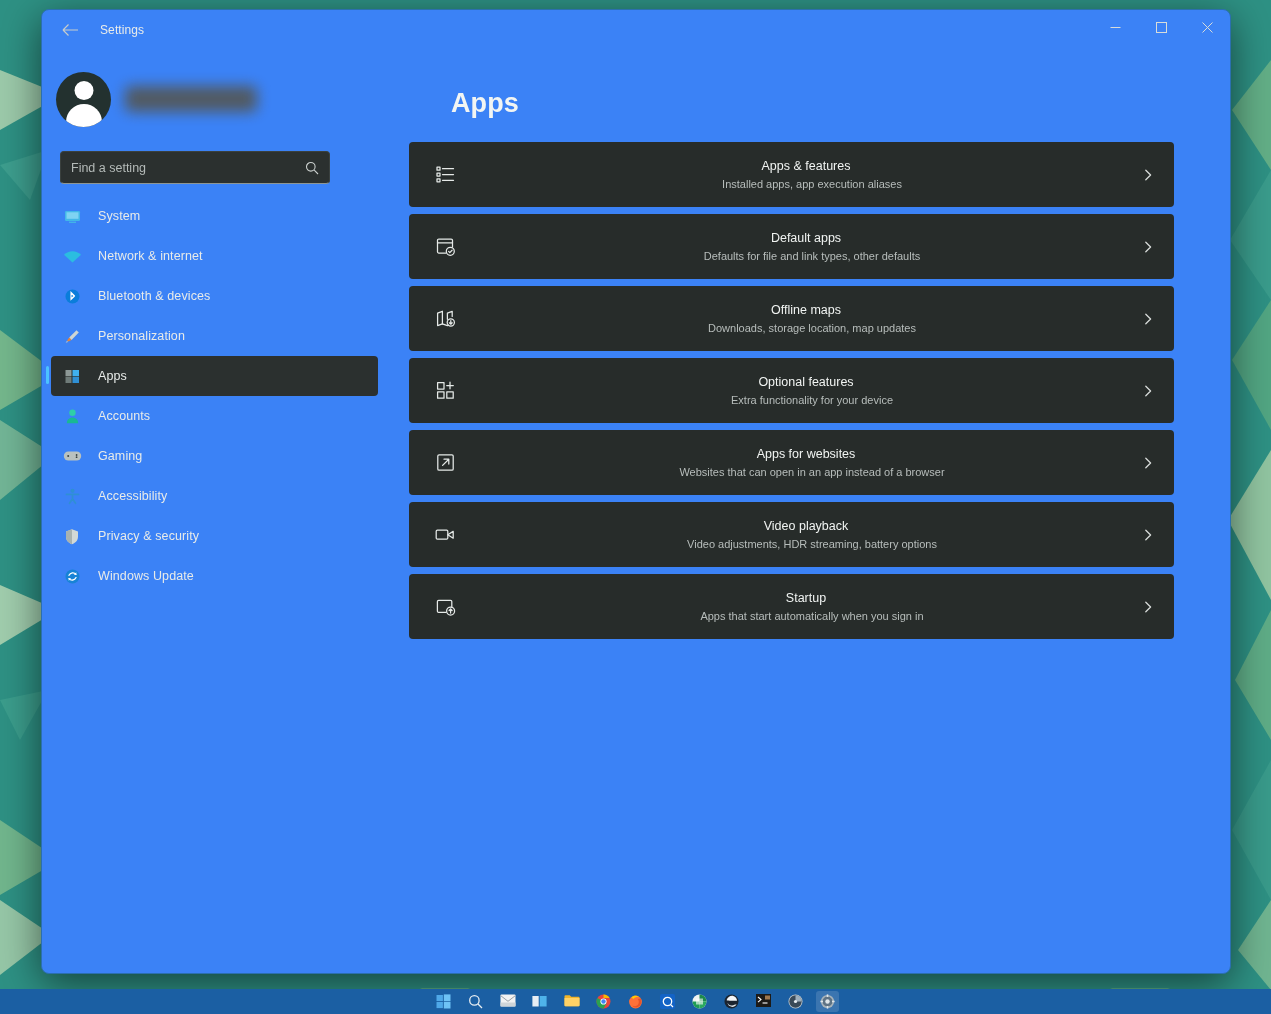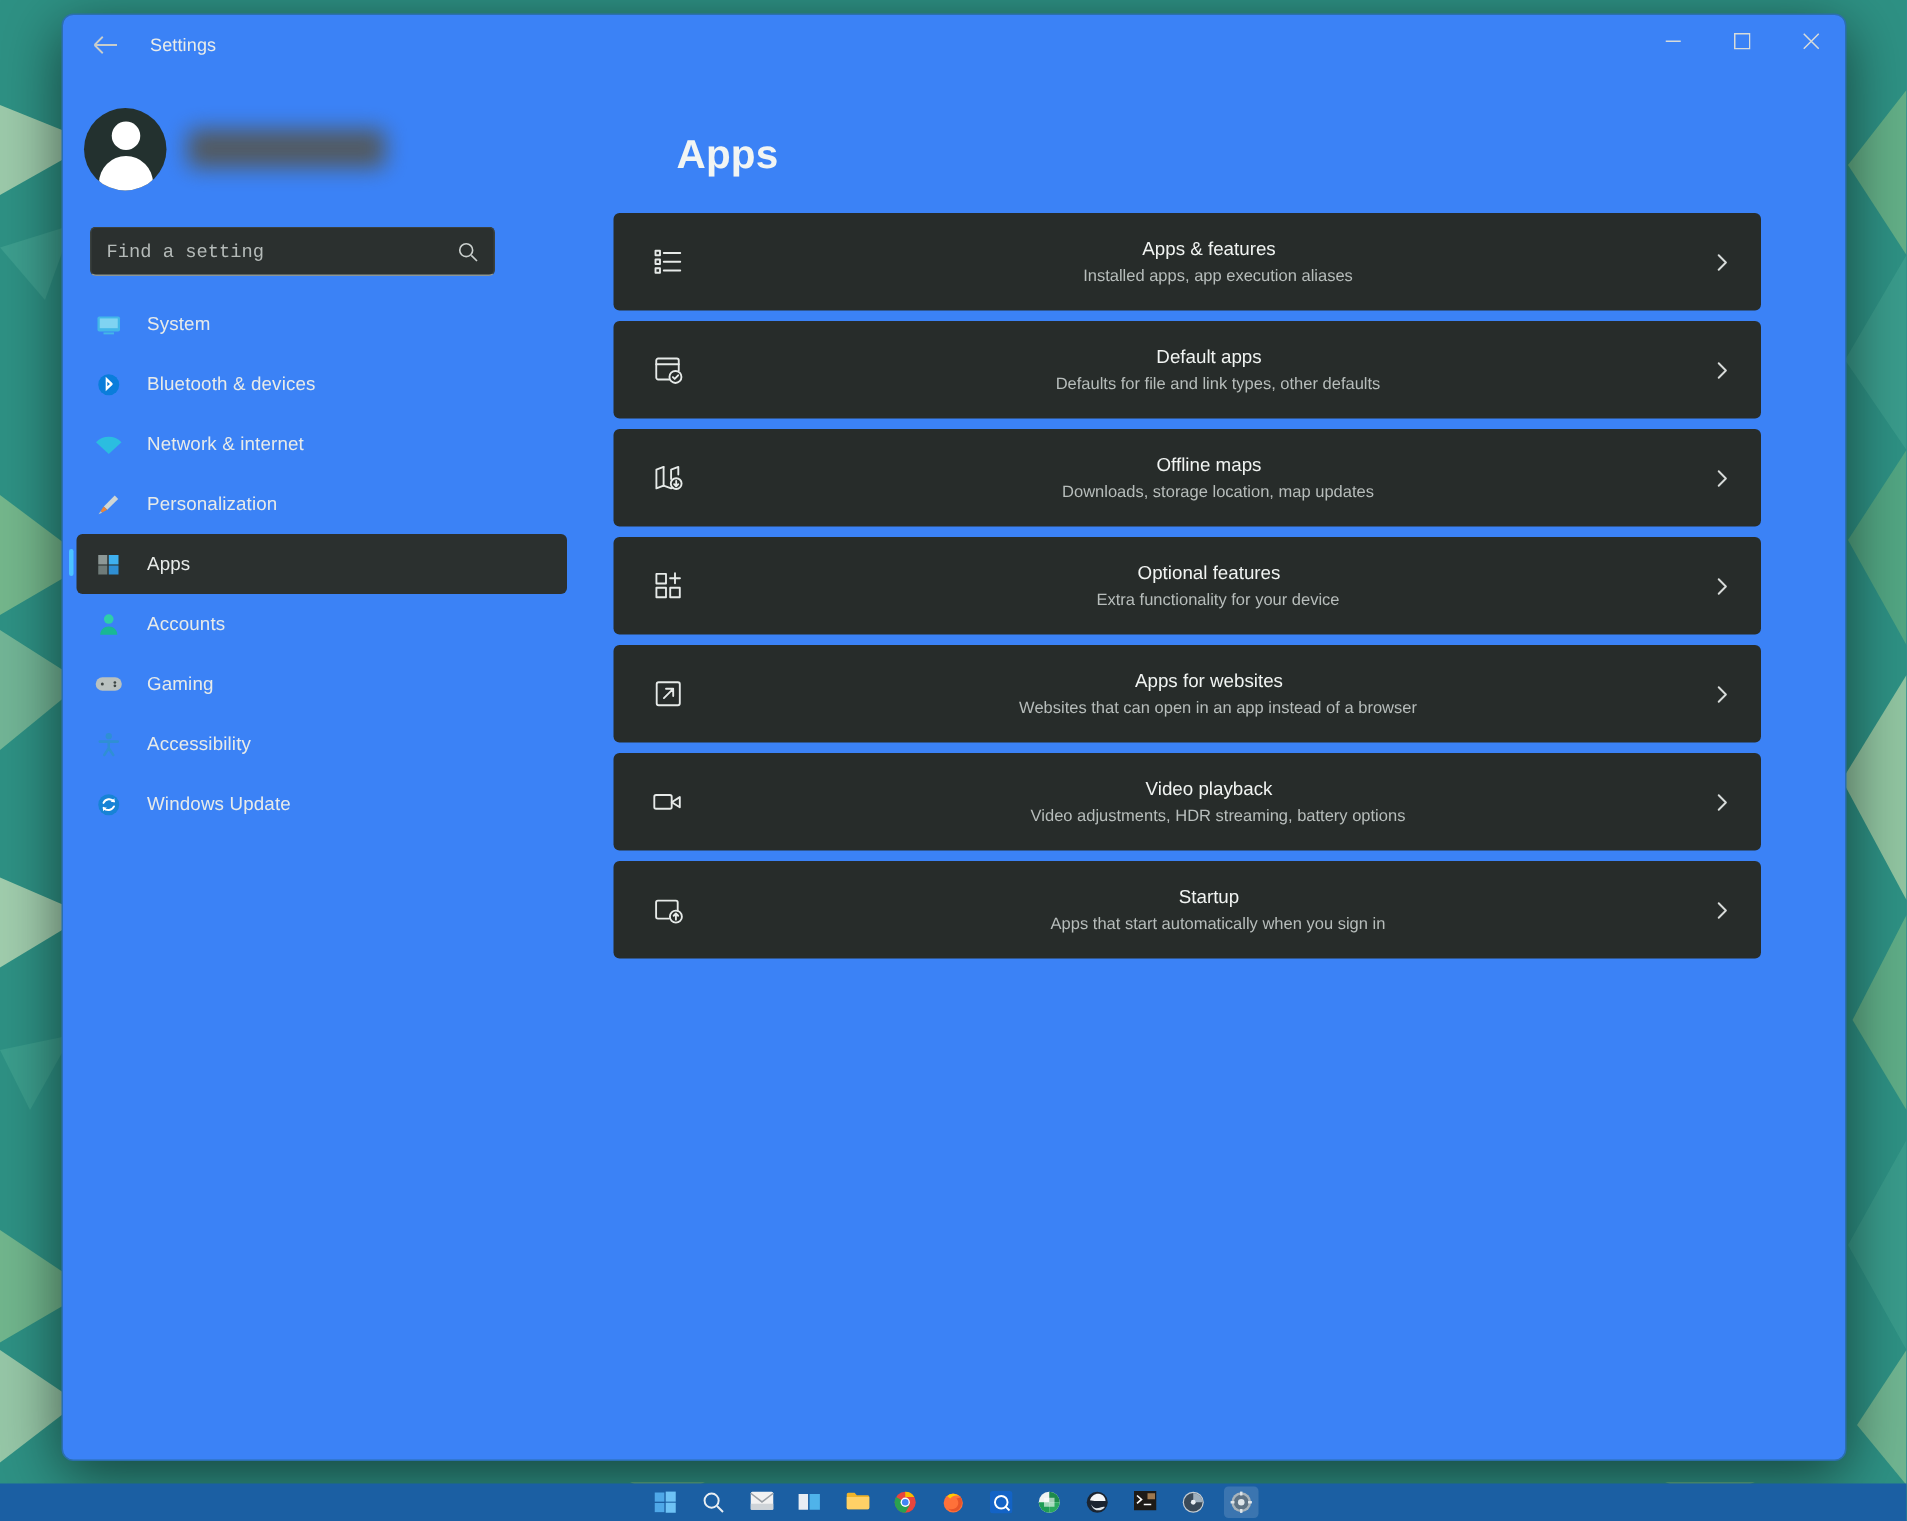--- a/index.html
+++ b/index.html
@@ -88,21 +88,21 @@
     opacity:.95;
   }
 
   #searchbox {
     margin:20px 18px 0 18px; width:270px; height:33px;
     background:#2b302f; border:1px solid #3a403e; border-bottom:1px solid #8d9694;
     border-radius:4px; display:flex; align-items:center; padding:0 10px;
   }
   #search-input {
     flex:1; background:transparent; border:none; outline:none;
-    color:#cfd4d2; font-size:12.5px; font-family:Liberation Mono, monospace;
+    color:#cfd4d2; font-size:12.5px; font-family:Liberation Sans, sans-serif;
   }
   #search-input::placeholder { color:#b4bab8; opacity:1; }
   #search-icon { color:#cbd0ce; display:flex; }
 
   #navlist { margin-top:12px; padding:0 9px; }
   .nav-item {
     position:relative; height:40px; border-radius:4px;
     display:flex; align-items:center; padding-left:11px; margin-bottom:0px;
   }
   .nav-item.selected { background:#2b302f; }
@@ -223,34 +223,34 @@
             <svg width="17" height="17" viewBox="0 0 17 17">
               <rect x="1" y="3" width="15" height="10" rx="1.2" fill="#43b7e8"></rect>
               <rect x="2.5" y="4.3" width="12" height="6.5" fill="#7fd3f2"></rect>
               <rect x="5" y="13.6" width="7" height="1.3" fill="#43b7e8"></rect>
             </svg>
           </span>
           <span class="nav-label">System</span>
         </div>
         <div class="nav-item">
           <span class="nav-ico">
+            <svg width="19" height="15" viewBox="0 0 19 15">
+              <path d="M1 5.8C3.4 3.4 6.2 2.2 9.5 2.2s6.1 1.2 8.5 3.6L9.5 13.6z" fill="#2bbde0"></path>
+            </svg>
+          </span>
+          <span class="nav-label">Network &amp; internet</span>
+        </div>
+        <div class="nav-item">
+          <span class="nav-ico">
             <svg width="17" height="17" viewBox="0 0 17 17">
               <circle cx="8.5" cy="8.5" r="7" fill="#0a7ddb"></circle>
               <path d="M7 5.2l3.4 3.1-3.4 3.2V4.4l3.4 3.3-3.4 3.1" fill="none" stroke="#fff" stroke-width="1.1"></path>
             </svg>
           </span>
           <span class="nav-label">Bluetooth &amp; devices</span>
-        </div>
-        <div class="nav-item">
-          <span class="nav-ico">
-            <svg width="19" height="15" viewBox="0 0 19 15">
-              <path d="M1 5.8C3.4 3.4 6.2 2.2 9.5 2.2s6.1 1.2 8.5 3.6L9.5 13.6z" fill="#2bbde0"></path>
-            </svg>
-          </span>
-          <span class="nav-label">Network &amp; internet</span>
         </div>
         <div class="nav-item">
           <span class="nav-ico">
             <svg width="17" height="17" viewBox="0 0 17 17">
               <path d="M12.5 2.3l2.3 2.3-7.3 7.3-2.3-2.3z" fill="#cfd6d4"></path>
               <path d="M5.2 9.6l2.3 2.3-3.4 1.7-1-1z" fill="#e8863a"></path>
               <path d="M3 12.8l1.1 1.1-2.4.9z" fill="#bfc6c4"></path>
             </svg>
           </span>
           <span class="nav-label">Personalization</span>
@@ -287,20 +287,29 @@
           <span class="nav-label">Gaming</span>
         </div>
         <div class="nav-item">
           <span class="nav-ico">
             <svg width="17" height="17" viewBox="0 0 17 17">
               <circle cx="8.5" cy="2.8" r="2.1" fill="#2f8fd4"></circle>
               <path d="M2.5 6.4h12M8.5 6.4v4.4M8.5 10.8l-3 4.5M8.5 10.8l3 4.5" stroke="#2f8fd4" stroke-width="1.7" fill="none" stroke-linecap="round"></path>
             </svg>
           </span>
           <span class="nav-label">Accessibility</span>
+        </div>
+        <div class="nav-item">
+          <span class="nav-ico">
+            <svg width="16" height="17" viewBox="0 0 16 17">
+              <path d="M8 1.2l6 2.3v5c0 4-2.6 6.6-6 7.7-3.4-1.1-6-3.7-6-7.7v-5z" fill="#d2d8d6"></path>
+              <path d="M8 1.2v15c-3.4-1.1-6-3.7-6-7.7v-5z" fill="#a8b2b0"></path>
+            </svg>
+          </span>
+          <span class="nav-label">Privacy &amp; security</span>
         </div>
         <div class="nav-item">
           <span class="nav-ico">
             <svg width="17" height="17" viewBox="0 0 17 17">
               <circle cx="8.5" cy="8.5" r="7" fill="#1783d6"></circle>
               <path d="M12 6.3A4.2 4.2 0 005 7.3M5 10.6a4.2 4.2 0 007-1" stroke="#fff" stroke-width="1.3" fill="none" stroke-linecap="round"></path>
               <path d="M12.3 4.2v2.5h-2.5M4.7 12.8v-2.5h2.5" fill="#fff"></path>
             </svg>
           </span>
           <span class="nav-label">Windows Update</span>

